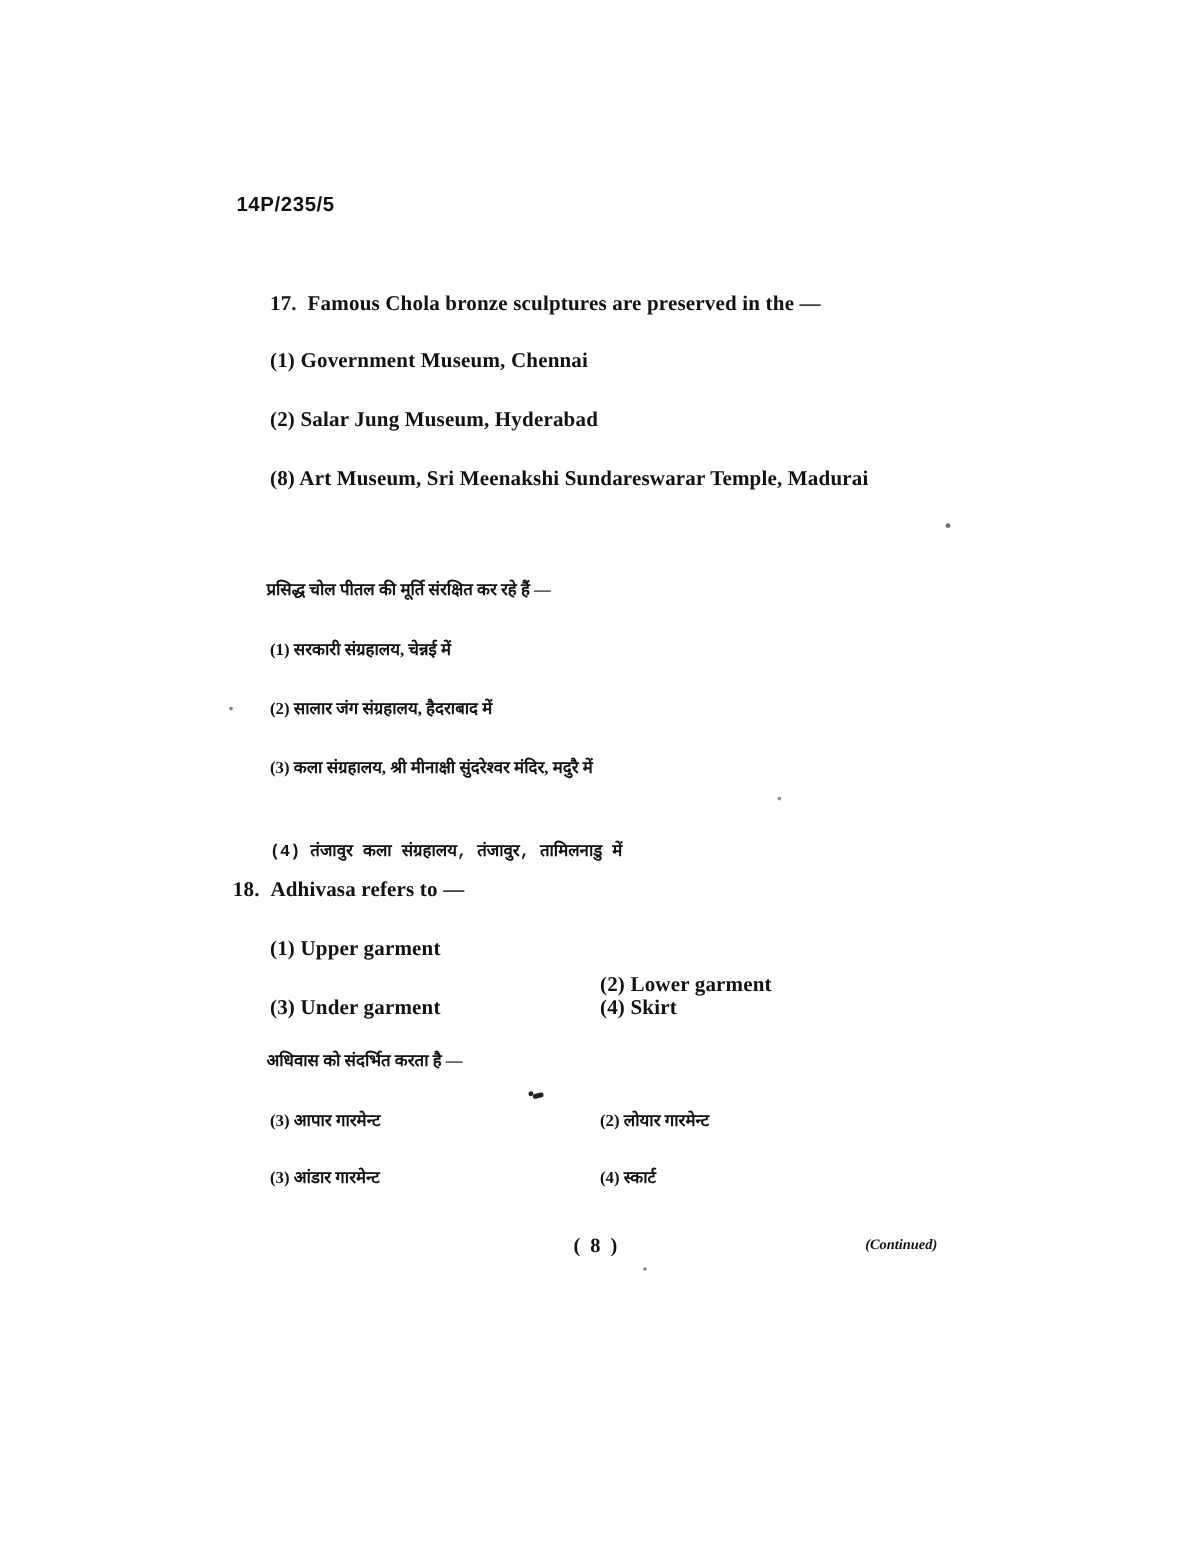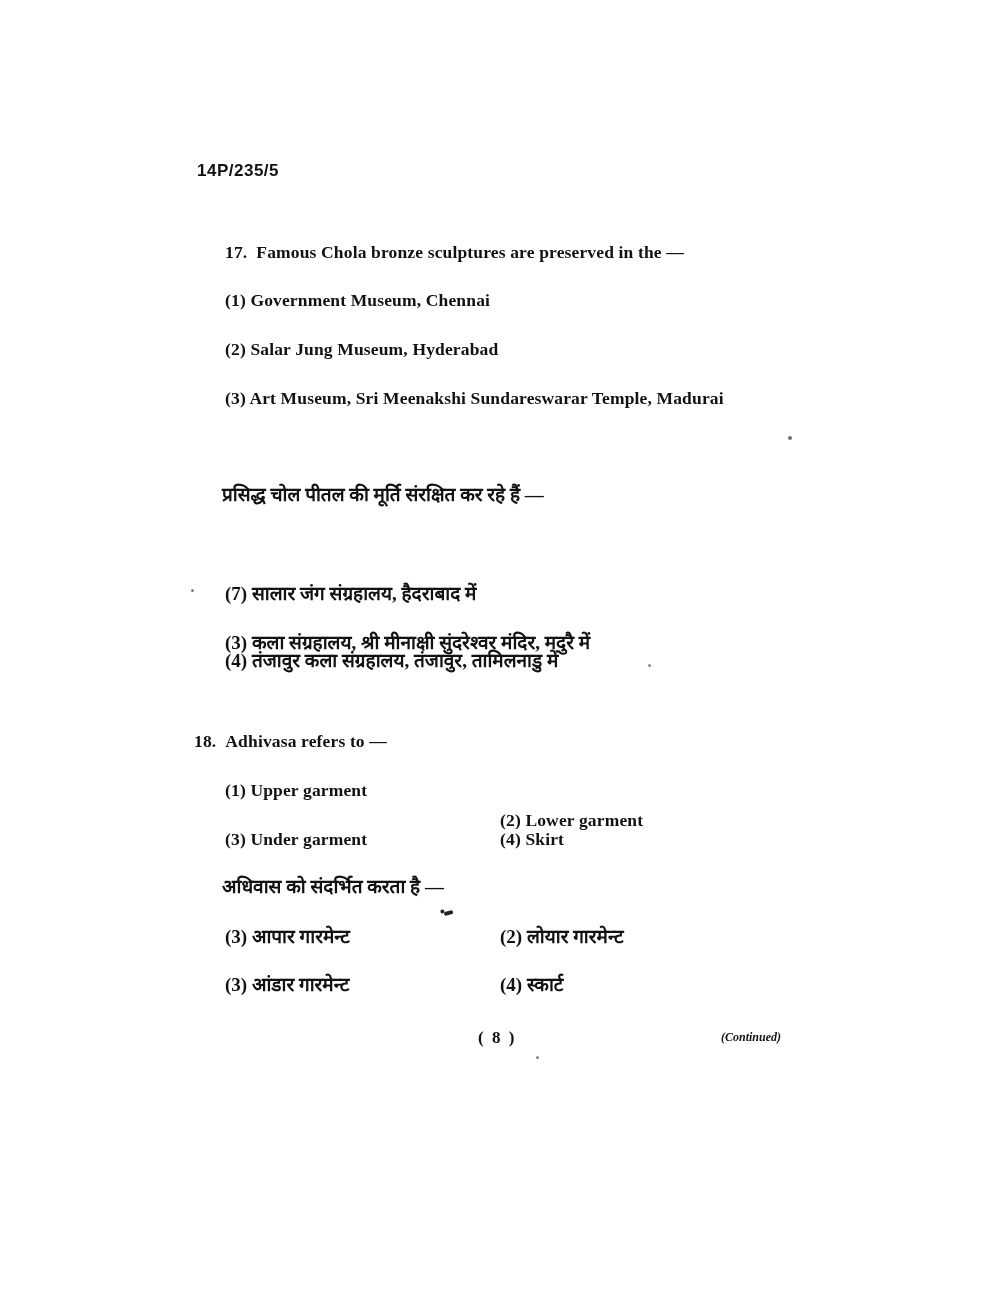--- a/index.html
+++ b/index.html
@@ -2,21 +2,21 @@
 <html><head>
 <meta charset="utf-8">
 <style>
   html,body { margin:0; padding:0; background:#ffffff; }
   .doc {
     position:relative; width:993px; height:1087px; background:#ffffff;
     color:#121212; font-family:"Liberation Serif", serif; overflow:hidden;
   }
   .line { position:absolute; white-space:nowrap; font-weight:700; }
   .en  { font-size:17.5px; letter-spacing:0.15px; }
-  .hi  { font-size:19px; font-family:"Liberation Serif","DejaVu Sans",sans-serif; }
+  .hi  { font-size:14px; font-family:"Liberation Serif","DejaVu Sans",sans-serif; }
   .code { font-family:"Liberation Sans",sans-serif; font-size:17px; font-weight:700; letter-spacing:0.5px; }
   .qnum { display:inline-block; margin-right:9px; }
   .footer-page { font-size:17px; letter-spacing:2px; }
   .footer-cont { font-size:12px; font-style:italic; }
   .artifact { position:absolute; border-radius:50%; }
   .squiggle { position:absolute; width:9px; height:4px; background:#222; border-radius:2px/1.5px; transform:rotate(-14deg); }
   .squiggle:after { content:""; position:absolute; left:-3px; top:-3px; width:4px; height:4px; background:#222; border-radius:50%; }
 
   
   .logo { position:absolute; left:733px; top:1183px; width:252px; height:96px; }
@@ -31,26 +31,27 @@
 
 <div class="doc">
 
   <div class="line code" style="left:197px; top:161px;">14P/235/5</div>
 
   <div class="line en" style="left:194px; top:242px;margin-left:31px;">
     <span class="qnum">17.</span><span>Famous Chola bronze sculptures are preserved in the —</span>
   </div>
   <div class="line en" style="left:225px; top:290px;">(1) Government Museum, Chennai</div>
   <div class="line en" style="left:225px; top:339px;">(2) Salar Jung Museum, Hyderabad</div>
-  <div class="line en" style="left:225px; top:388px;">(3) Art Museum, Sri Meenakshi Sundareswarar Temple, Madurai</div>
+  <div class="line en" style="left:225px; top:388px;">(8) Art Museum, Sri Meenakshi Sundareswarar Temple, Madurai</div>
 
   <div class="line hi" style="left:222px; top:481px;">प्रसिद्ध चोल पीतल की मूर्ति संरक्षित कर रहे हैं —</div>
-  <div class="line hi" style="left:225px; top:580px;">(7) सालार जंग संग्रहालय, हैदराबाद में</div>
+  <div class="line hi" style="left:225px; top:531px;">(1) सरकारी संग्रहालय, चेन्नई में</div>
+  <div class="line hi" style="left:225px; top:580px;">(2) सालार जंग संग्रहालय, हैदराबाद में</div>
   <div class="line hi" style="left:225px; top:629px;">(3) कला संग्रहालय, श्री मीनाक्षी सुंदरेश्वर मंदिर, मदुरै में</div>
-  <div class="line hi" style="left:225px; top:647px;">(4) तंजावुर कला संग्रहालय, तंजावुर, तामिलनाडु में</div>
+  <div class="line hi" style="left:225px; top:698px;font-family:Liberation Mono, monospace;">(4) तंजावुर कला संग्रहालय, तंजावुर, तामिलनाडु में</div>
 
   <div class="line en" style="left:194px; top:731px;">
     <span class="qnum">18.</span><span>Adhivasa refers to —</span>
   </div>
   <div class="line en" style="left:225px; top:780px;">(1) Upper garment</div>
   <div class="line en" style="left:500px; top:780px;margin-top:30px;">(2) Lower garment</div>
   <div class="line en" style="left:225px; top:829px;">(3) Under garment</div>
   <div class="line en" style="left:500px; top:829px;">(4) Skirt</div>
 
   <div class="line hi" style="left:222px; top:873px;">अधिवास को संदर्भित करता है —</div>

